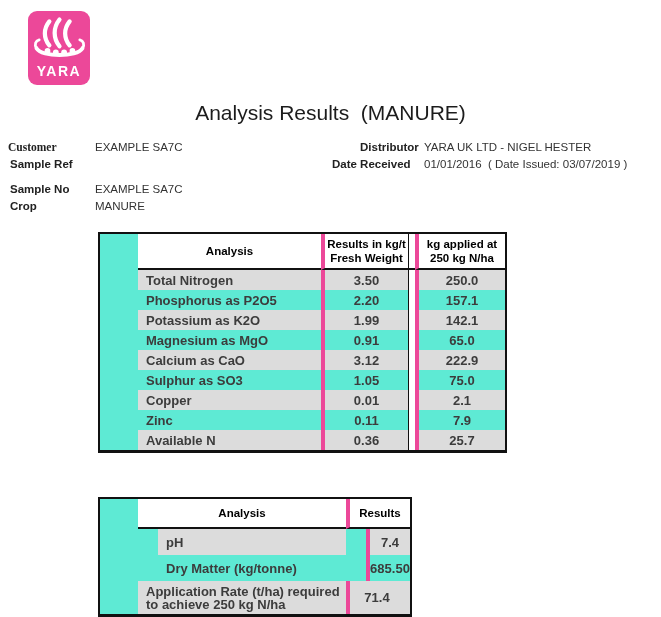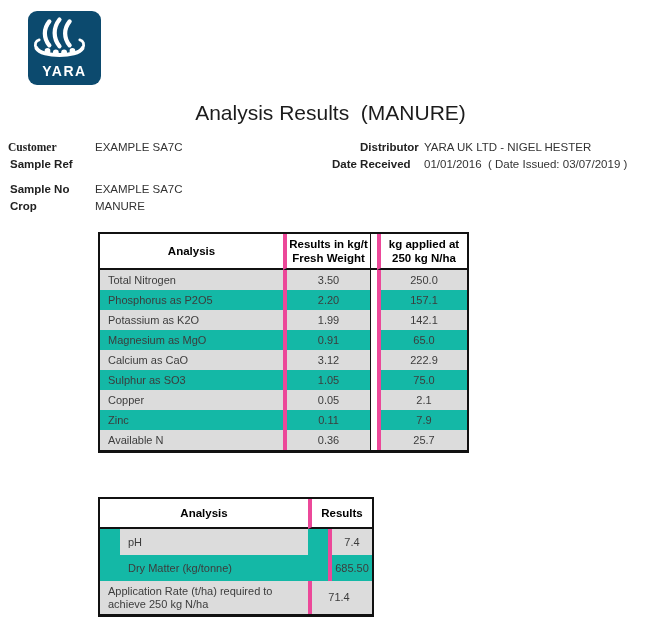--- a/index.html
+++ b/index.html
@@ -4,51 +4,51 @@
 <style>
   * { margin:0; padding:0; box-sizing:border-box; }
   html,body { background:#ffffff; }
   .page {
     position:relative; width:661px; height:617px; background:#ffffff;
     font-family:"Liberation Sans", sans-serif; overflow:hidden;
   }
 
   
   .logo {
-    position:absolute; left:28px; top:11px; width:73px; height:74px;
-    background:#0c4a6e; border-radius:9px;
+    position:absolute; left:28px; top:11px; width:62px; height:74px;
+    background:#ec4899; border-radius:9px;
   }
   .logo svg { position:absolute; left:2px; top:3px; }
   .logo-text {
     position:absolute; bottom:6px; width:100%; text-align:center;
     color:#ffffff; font-weight:bold; font-size:14px; letter-spacing:1.5px;
   }
 
   
   .title {
     position:absolute; left:0; top:101px; width:100%; text-align:center;
     font-size:21px; color:#1c1c1c; white-space:pre;
   }
 
   
   .info-label { position:absolute; font-size:11.5px; font-weight:bold; color:#222; }
   .info-value { position:absolute; font-size:11.5px; color:#333; white-space:pre; }
 
   
-  .tbl { position:absolute; display:grid; background:#14b8a6;
-         border:2px solid #111; border-bottom-width:3px; }
+  .tbl { position:absolute; display:grid; background:#5eead4;
+         border:2px solid #111; border-bottom-width:3px;padding-left:38px; }
   .t1 { left:98px; top:232px; grid-template-columns:183px 88px 6px 90px; }
   .t2 { left:98px; top:497px; grid-template-columns:208px 64px; }
 
   .hc { height:36px; display:flex; flex-direction:column; justify-content:center;
         align-items:center; font-weight:bold; font-size:11.5px; line-height:14px;
         color:#000; border-bottom:2px solid #111; background:#fff; text-align:center; }
   .t2 .hc { height:30px; }
 
-  .c  { display:flex; align-items:center; font-size:11px; color:#3c3c3c; }
+  .c  { display:flex; align-items:center; font-size:13px; color:#3c3c3c;font-weight:bold; }
   .t1 .c { height:20px; }
   .a  { padding-left:8px; text-align:left; }
   .n  { justify-content:center; text-align:center; }
   .s  { background:#dcdcdc; }
   .gut { background:#ffffff; }
   .bl { border-left:4px solid #ec4899; }
   .br { border-right:1px solid #111; }
 
   .r26  { min-height:26px;margin-left:20px; }
   .rapp { min-height:33px; padding-top:3px; padding-bottom:3px; padding-right:6px; line-height:13px; }
@@ -133,21 +133,21 @@
     <div class="c n s bl br">3.12</div>
     <div class="c gut"></div>
     <div class="c n s bl">222.9</div>
 
     <div class="c a">Sulphur as SO3</div>
     <div class="c n bl br">1.05</div>
     <div class="c gut"></div>
     <div class="c n bl">75.0</div>
 
     <div class="c a s">Copper</div>
-    <div class="c n s bl br">0.05</div>
+    <div class="c n s bl br">0.01</div>
     <div class="c gut"></div>
     <div class="c n s bl">2.1</div>
 
     <div class="c a">Zinc</div>
     <div class="c n bl br">0.11</div>
     <div class="c gut"></div>
     <div class="c n bl">7.9</div>
 
     <div class="c a s">Available N</div>
     <div class="c n s bl br">0.36</div>

